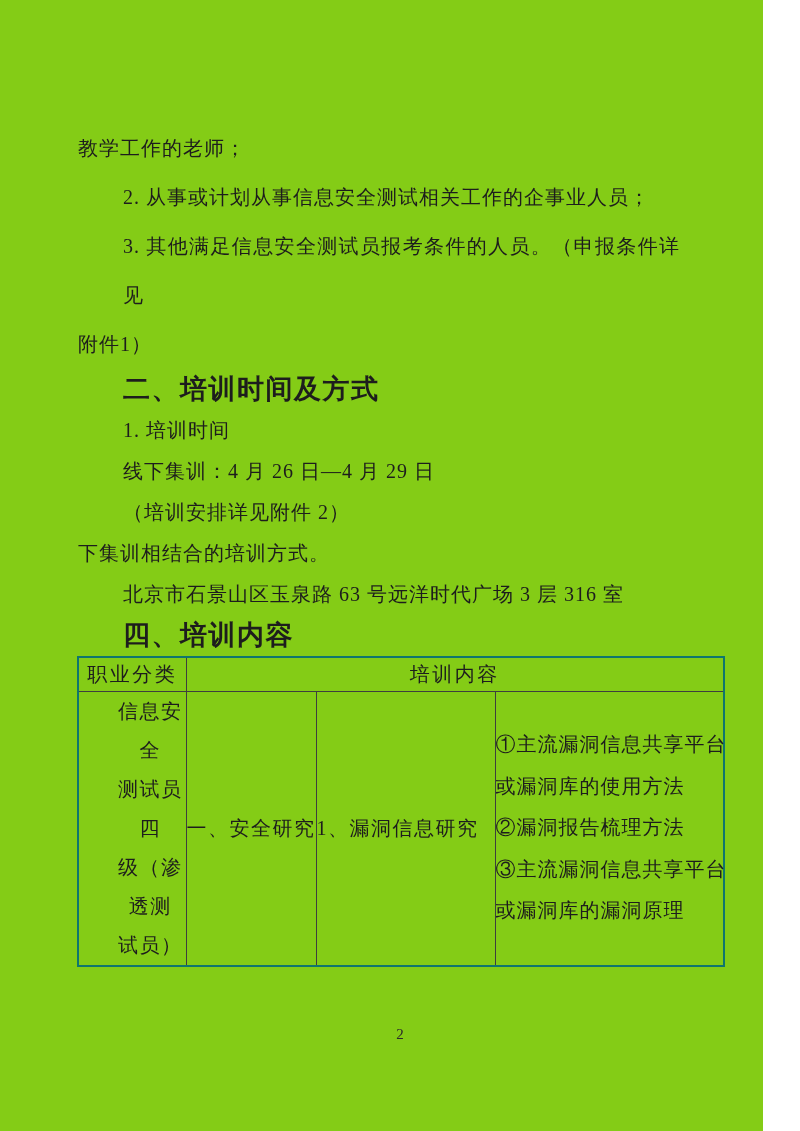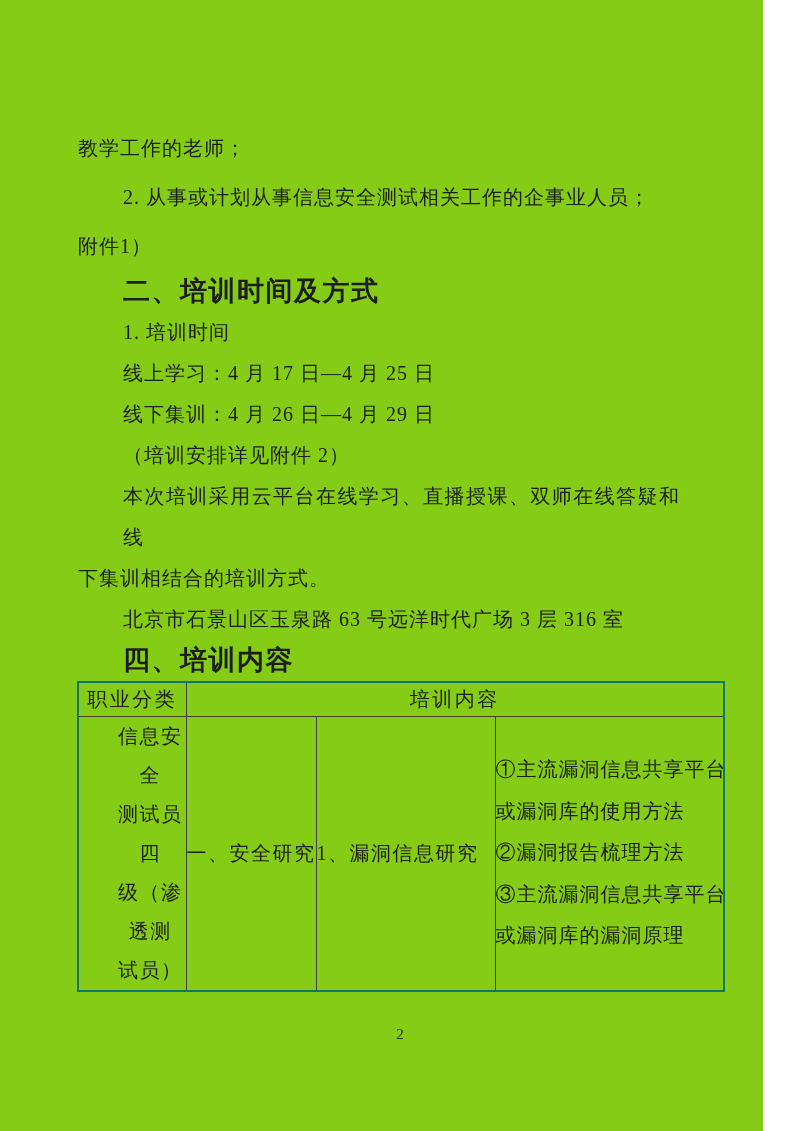--- a/index.html
+++ b/index.html
@@ -64,30 +64,29 @@
   }
 </style>
 </head>
 <body>
 
 <div class="page">
 
   <div class="s1">
     <p>教学工作的老师；</p>
     <p class="indent">2. 从事或计划从事信息安全测试相关工作的企事业人员；</p>
+    <p class="indent stretch">3. 其他满足信息安全测试员报考条件的人员。（申报条件详见</p>
     <p>附件1）</p>
   </div>
 
   <div class="s2">
     <p class="indent heading">二、培训时间及方式</p>
     <p class="indent">1. 培训时间</p>
-    <p class="indent">线上学习：4 月 17 日—4 月 25 日</p>
     <p class="indent">线下集训：4 月 26 日—4 月 29 日</p>
     <p class="indent">（培训安排详见附件 2）</p>
-    <p class="indent stretch">本次培训采用云平台在线学习、直播授课、双师在线答疑和线</p>
     <p>下集训相结合的培训方式。</p>
     <p class="indent">北京市石景山区玉泉路 63 号远洋时代广场 3 层 316 室</p>
     <p class="indent heading">四、培训内容</p>
   </div>
 
   <table class="content">
     <colgroup>
       <col style="width:108px">
       <col style="width:130px">
       <col style="width:179px">

